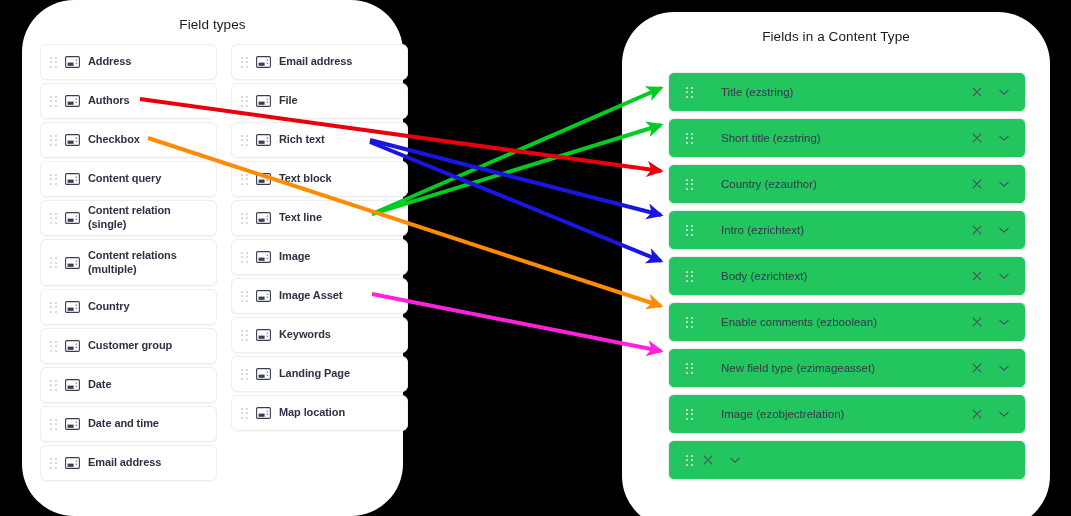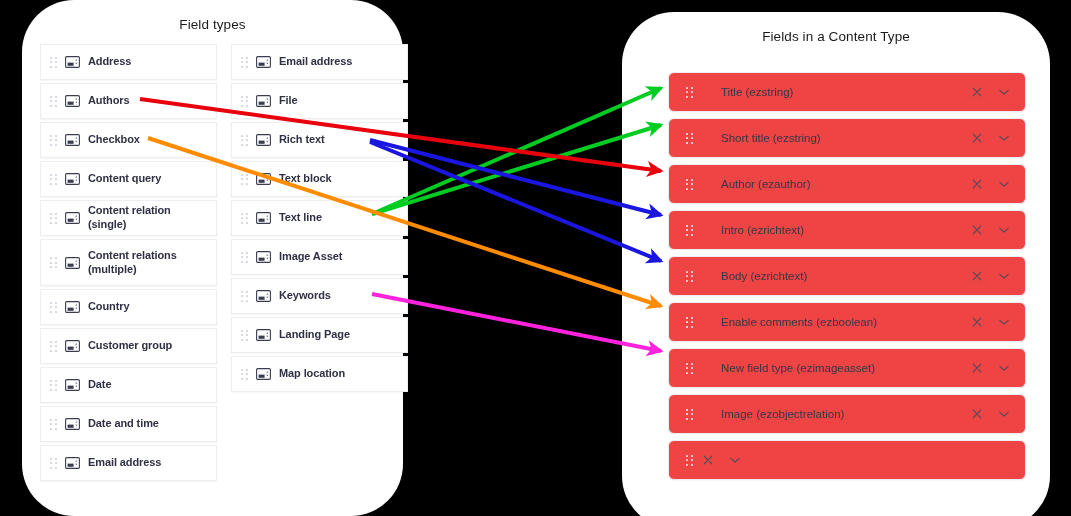--- a/index.html
+++ b/index.html
@@ -48,21 +48,21 @@
   #ft-col-left  { left: 18px;  }
   #ft-col-right { left: 209px; }
 
   .ft-card {
     box-sizing: border-box;
     width: 177px;
     min-height: 36px;
     margin-bottom: 3px;
     background: #ffffff;
     border: 1px solid #edeef2;
-    border-radius: 0;
+    border-radius: 6px;
     display: flex;
     align-items: center;
     padding: 0 8px;
     box-shadow: 0 1px 1px rgba(20, 24, 40, 0.035);
   }
   .ft-card.tall { min-height: 47px; }
 
   .drag-dots {
     flex: 0 0 auto;
     width: 8px;
@@ -106,21 +106,21 @@
     position: absolute;
     top: 60px;
     left: 46px;
     width: 358px;
   }
   .ct-row {
     box-sizing: border-box;
     width: 358px;
     height: 40px;
     margin-bottom: 6px;
-    background: #ef4444;
+    background: #22c55e;
     border: 1px solid #eceef3;
     border-radius: 6px;
     display: flex;
     align-items: center;
     padding: 0 14px 0 16px;
     box-shadow: 0 1px 1px rgba(20, 24, 40, 0.03);
   }
   .ct-label {
     flex: 1 1 auto;
     font-size: 11.5px;
@@ -478,20 +478,39 @@
             <i></i>
           </span>
           <span class="ft-icon">
             <svg width="15" height="12" viewBox="0 0 15 12" fill="none">
               <rect x="0.6" y="0.6" width="13.8" height="10.8" rx="1.2" stroke="#3a3c50" stroke-width="1.1"></rect>
               <rect x="2.6" y="6.6" width="6" height="3.2" fill="#3a3c50"></rect>
               <path d="M11.3 3.3l1 1.3h-2z" fill="#3a3c50"></path>
               <path d="M11.3 8.1l1-1.3h-2z" fill="#3a3c50"></path>
             </svg>
           </span>
+          <span class="ft-label">Image</span>
+        </div>
+        <div class="ft-card">
+          <span class="drag-dots">
+            <i></i>
+            <i></i>
+            <i></i>
+            <i></i>
+            <i></i>
+            <i></i>
+          </span>
+          <span class="ft-icon">
+            <svg width="15" height="12" viewBox="0 0 15 12" fill="none">
+              <rect x="0.6" y="0.6" width="13.8" height="10.8" rx="1.2" stroke="#3a3c50" stroke-width="1.1"></rect>
+              <rect x="2.6" y="6.6" width="6" height="3.2" fill="#3a3c50"></rect>
+              <path d="M11.3 3.3l1 1.3h-2z" fill="#3a3c50"></path>
+              <path d="M11.3 8.1l1-1.3h-2z" fill="#3a3c50"></path>
+            </svg>
+          </span>
           <span class="ft-label">Image Asset</span>
         </div>
         <div class="ft-card">
           <span class="drag-dots">
             <i></i>
             <i></i>
             <i></i>
             <i></i>
             <i></i>
             <i></i>
@@ -598,21 +617,21 @@
         </div>
         <div class="ct-row">
           <span class="drag-dots">
             <i></i>
             <i></i>
             <i></i>
             <i></i>
             <i></i>
             <i></i>
           </span>
-          <span class="ct-label">Author (ezauthor)</span>
+          <span class="ct-label">Country (ezauthor)</span>
           <span class="ct-actions">
             <span class="ico-btn">
               <svg width="14" height="14" viewBox="0 0 14 14" fill="none">
                 <path d="M3.2 3.2 L10.8 10.8 M10.8 3.2 L3.2 10.8" stroke="#4a4c5e" stroke-width="1.1" stroke-linecap="round"></path>
               </svg>
             </span>
             <span class="ico-btn">
               <svg width="14" height="14" viewBox="0 0 14 14" fill="none">
                 <path d="M2.8 5.4 L7 9.2 L11.2 5.4" stroke="#4a4c5e" stroke-width="1.1" stroke-linecap="round" stroke-linejoin="round"></path>
               </svg>

